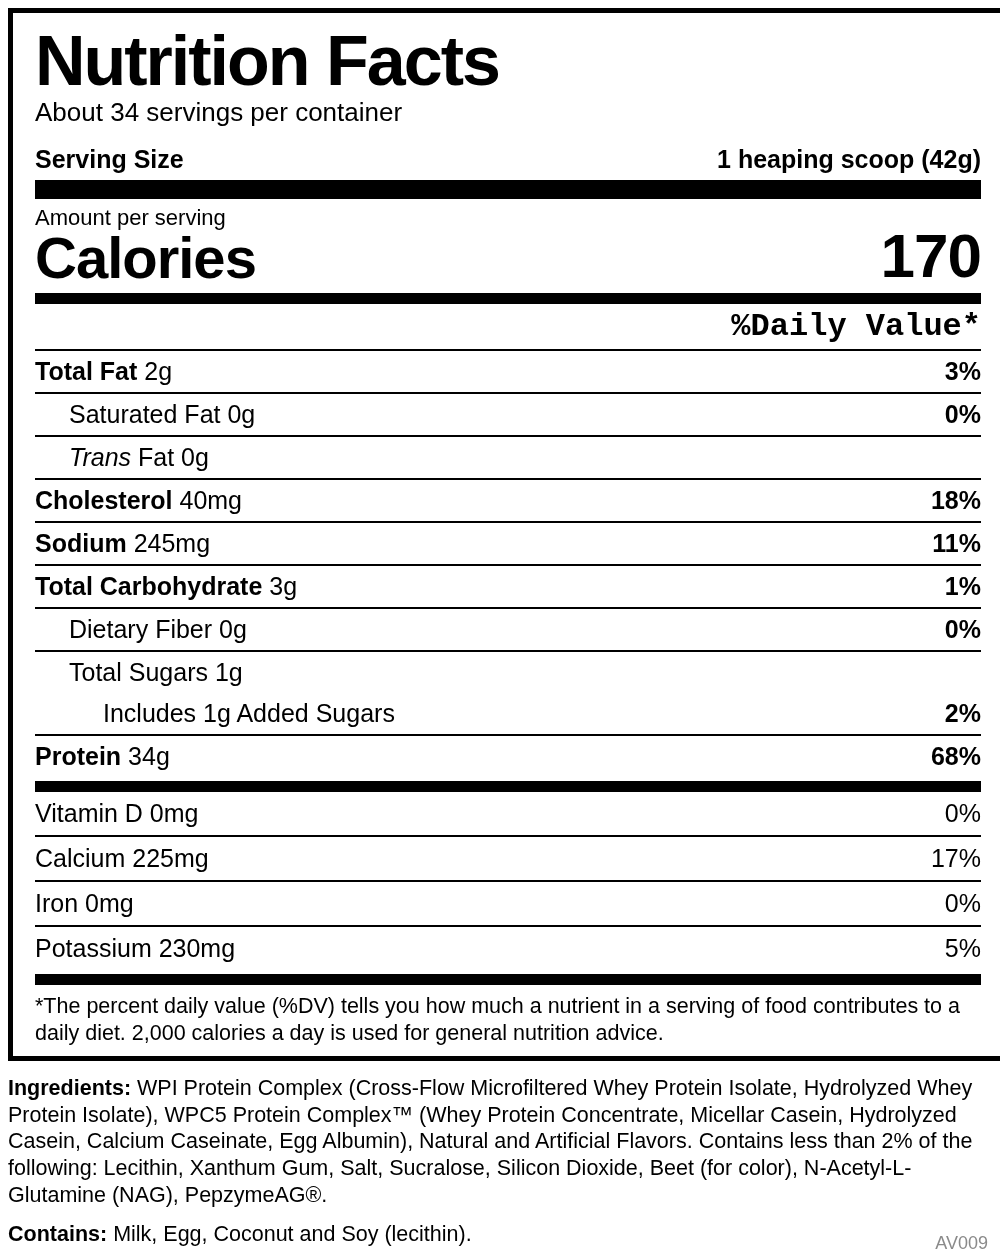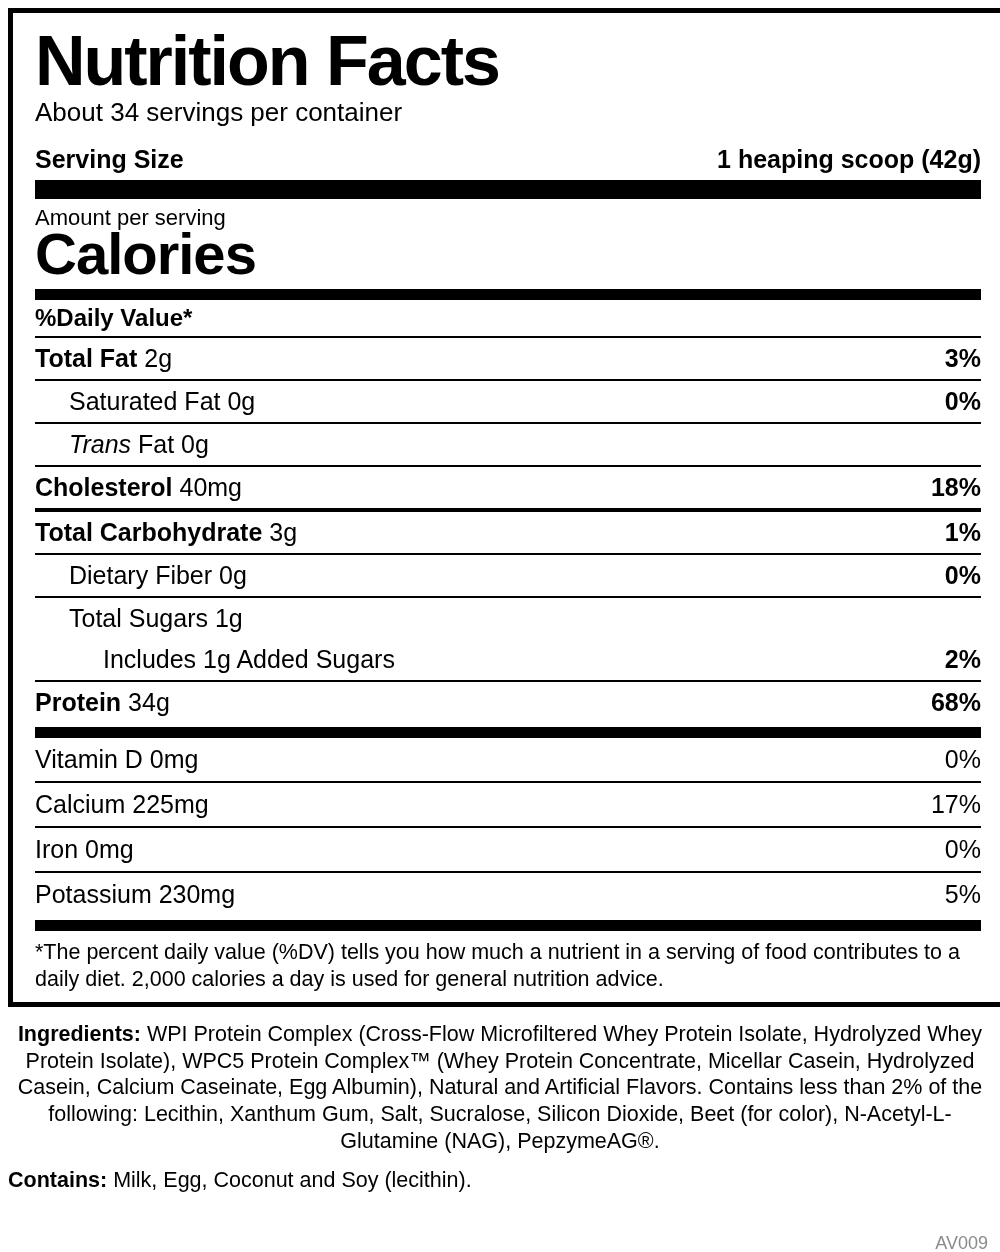--- a/index.html
+++ b/index.html
@@ -95,24 +95,25 @@
     line-height: 1.0;
   }
   .calories-value {
     font-size: 62px;
     font-weight: bold;
     letter-spacing: -1px;
     line-height: 1.0;
   }
 
   .dv-header {
-    text-align: left;
-    font-size: 24px;
+    text-align: right;
+    font-size: 32px;
     font-weight: bold;
     padding: 4px 0 4px 0;
+    font-family: Liberation Mono, monospace;
   }
 
   .nutrient {
     display: flex;
     justify-content: space-between;
     align-items: flex-start;
     font-size: 25px;
     padding: 6px 0 6px 0;
   }
   .nutrient .nm { }
@@ -132,21 +133,20 @@
     font-size: 21.5px;
     line-height: 1.22;
     padding-top: 8px;
   }
 
   
   .ingredients {
     padding: 14px 8px 0 8px;
     font-size: 21.5px;
     line-height: 1.24;
-    text-align: center;
   }
   .ingredients p { margin: 0; }
   .contains {
     padding: 14px 8px 0 8px;
     font-size: 21.5px;
   }
   .code {
     position: absolute;
     right: 12px;
     bottom: 6px;
@@ -169,20 +169,21 @@
       <span>Serving Size</span>
       <span>1 heaping scoop (42g)</span>
     </div>
 
     <div class="bar-thick"></div>
 
     <div class="amount-per">Amount per serving</div>
 
     <div class="calories-row">
       <span class="calories-label">Calories</span>
+      <span class="calories-value">170</span>
     </div>
 
     <div class="bar-med" style="margin-top:6px;"></div>
 
     <div class="dv-header">%Daily Value*</div>
 
     <div class="rule"></div>
 
     <div class="nutrient">
       <span class="nm"><span class="bold">Total Fat</span> <span>2g</span></span>
@@ -201,20 +202,24 @@
       <span class="dv"></span>
     </div>
     <div class="rule-thin"></div>
 
     <div class="nutrient">
       <span class="nm"><span class="bold">Cholesterol</span> <span>40mg</span></span>
       <span class="dv">18%</span>
     </div>
     <div class="rule-thin"></div>
 
+    <div class="nutrient">
+      <span class="nm"><span class="bold">Sodium</span> <span>245mg</span></span>
+      <span class="dv">11%</span>
+    </div>
     <div class="rule-thin"></div>
 
     <div class="nutrient">
       <span class="nm"><span class="bold">Total Carbohydrate</span> <span>3g</span></span>
       <span class="dv">1%</span>
     </div>
     <div class="rule-thin"></div>
 
     <div class="nutrient indent-1">
       <span class="nm"><span>Dietary Fiber</span> <span>0g</span></span>

